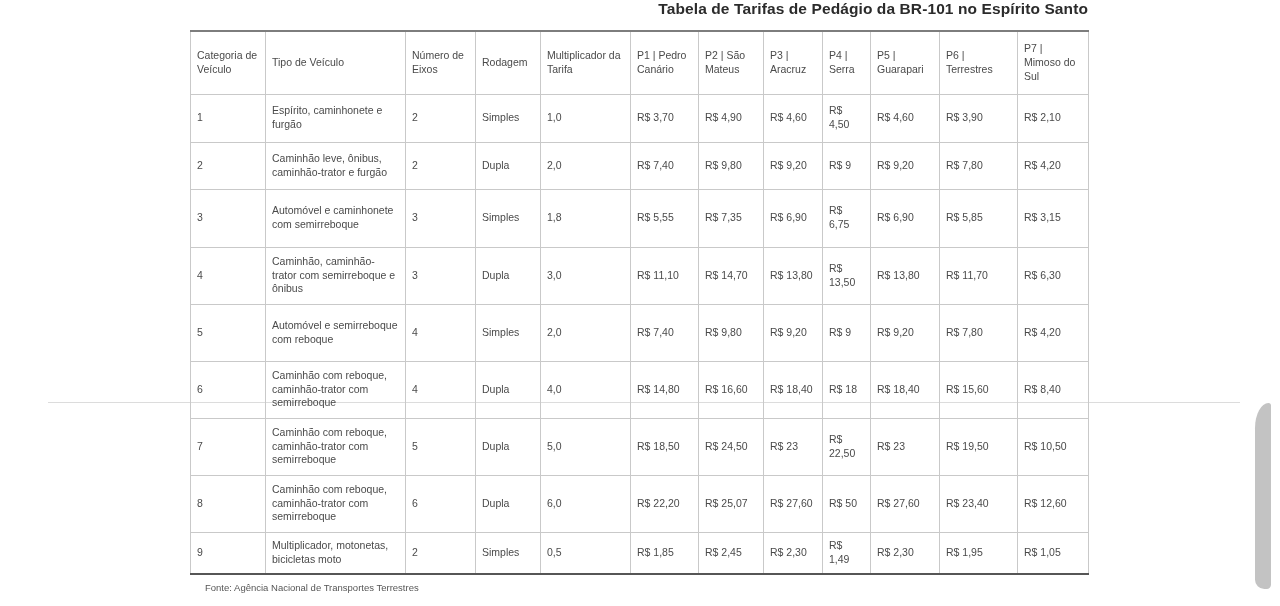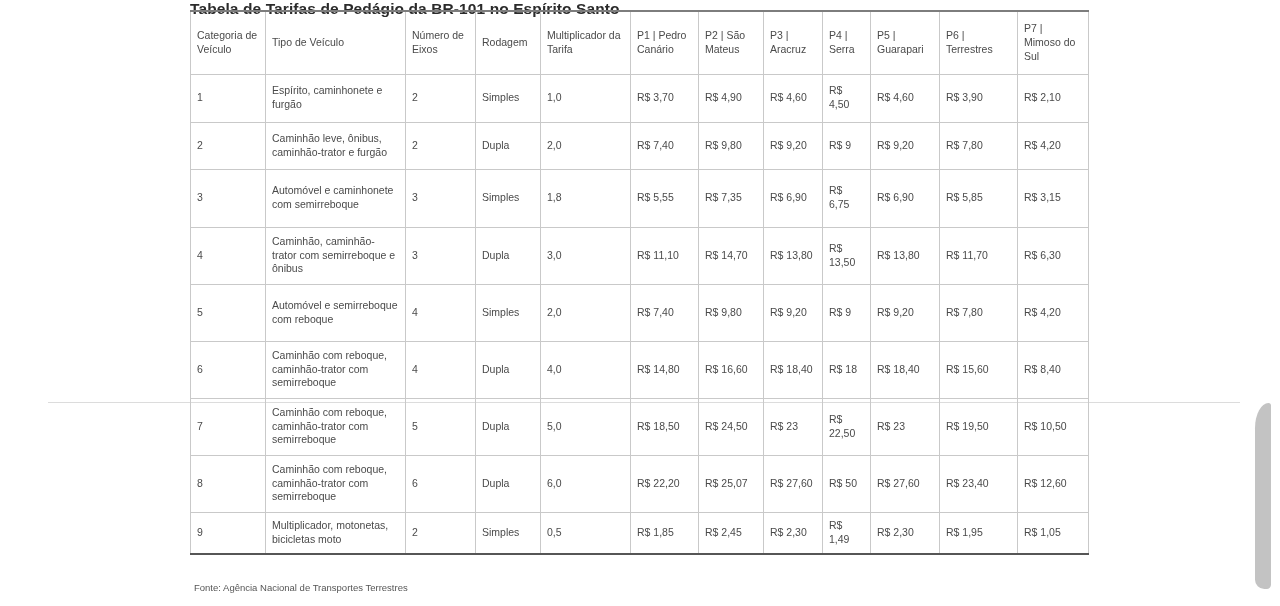--- a/index.html
+++ b/index.html
@@ -7,25 +7,25 @@
     width:1280px;height:606px;position:relative;overflow:hidden;
     background:#ffffff;
     font-family:"Liberation Sans","DejaVu Sans",sans-serif;
   }
   .page-divider{
     position:absolute;left:48px;top:402px;width:1192px;height:1px;
     background:#dcdcdc;
   }
   .chart-title{
     position:absolute;left:190px;top:0px;width:898px;margin:0;
-    text-align:left;font-size:15.5px;font-weight:bold;color:#2b2b2b;
+    text-align:right;font-size:15.5px;font-weight:bold;color:#2b2b2b;
     letter-spacing:0.1px;
   }
   table.toll-table{
-    position:absolute;left:190px;top:10px;width:898px;
+    position:absolute;left:190px;top:30px;width:898px;
     border-collapse:collapse;table-layout:fixed;
     border-top:2px solid #7d7d7d;border-bottom:2px solid #565656;
   }
   table.toll-table th, table.toll-table td{
     border:1px solid #c9c9c9;
     padding:5px 6px;
     font-size:10.5px;line-height:1.3;
     font-weight:normal;text-align:left;vertical-align:middle;
     color:#4a4a4a;overflow:hidden;
   }
@@ -33,21 +33,21 @@
   tbody tr:nth-child(1){height:48px;}
   tbody tr:nth-child(2){height:47px;}
   tbody tr:nth-child(3){height:58px;}
   tbody tr:nth-child(4){height:57px;}
   tbody tr:nth-child(5){height:57px;}
   tbody tr:nth-child(6){height:57px;}
   tbody tr:nth-child(7){height:57px;}
   tbody tr:nth-child(8){height:57px;}
   tbody tr:nth-child(9){height:42px;}
   .source-note{
-    position:absolute;left:194px;top:582px;
+    position:absolute;left:205px;top:582px;
     font-size:9.5px;color:#565656;
   }
   .scrollbar-thumb{
     position:absolute;left:1255px;top:403px;width:16px;height:186px;
     background:#c3c3c3;
     border-radius:16px 3px 5px 11px / 30px 3px 5px 11px;
   }
 </style>
 </head>
 <body>

